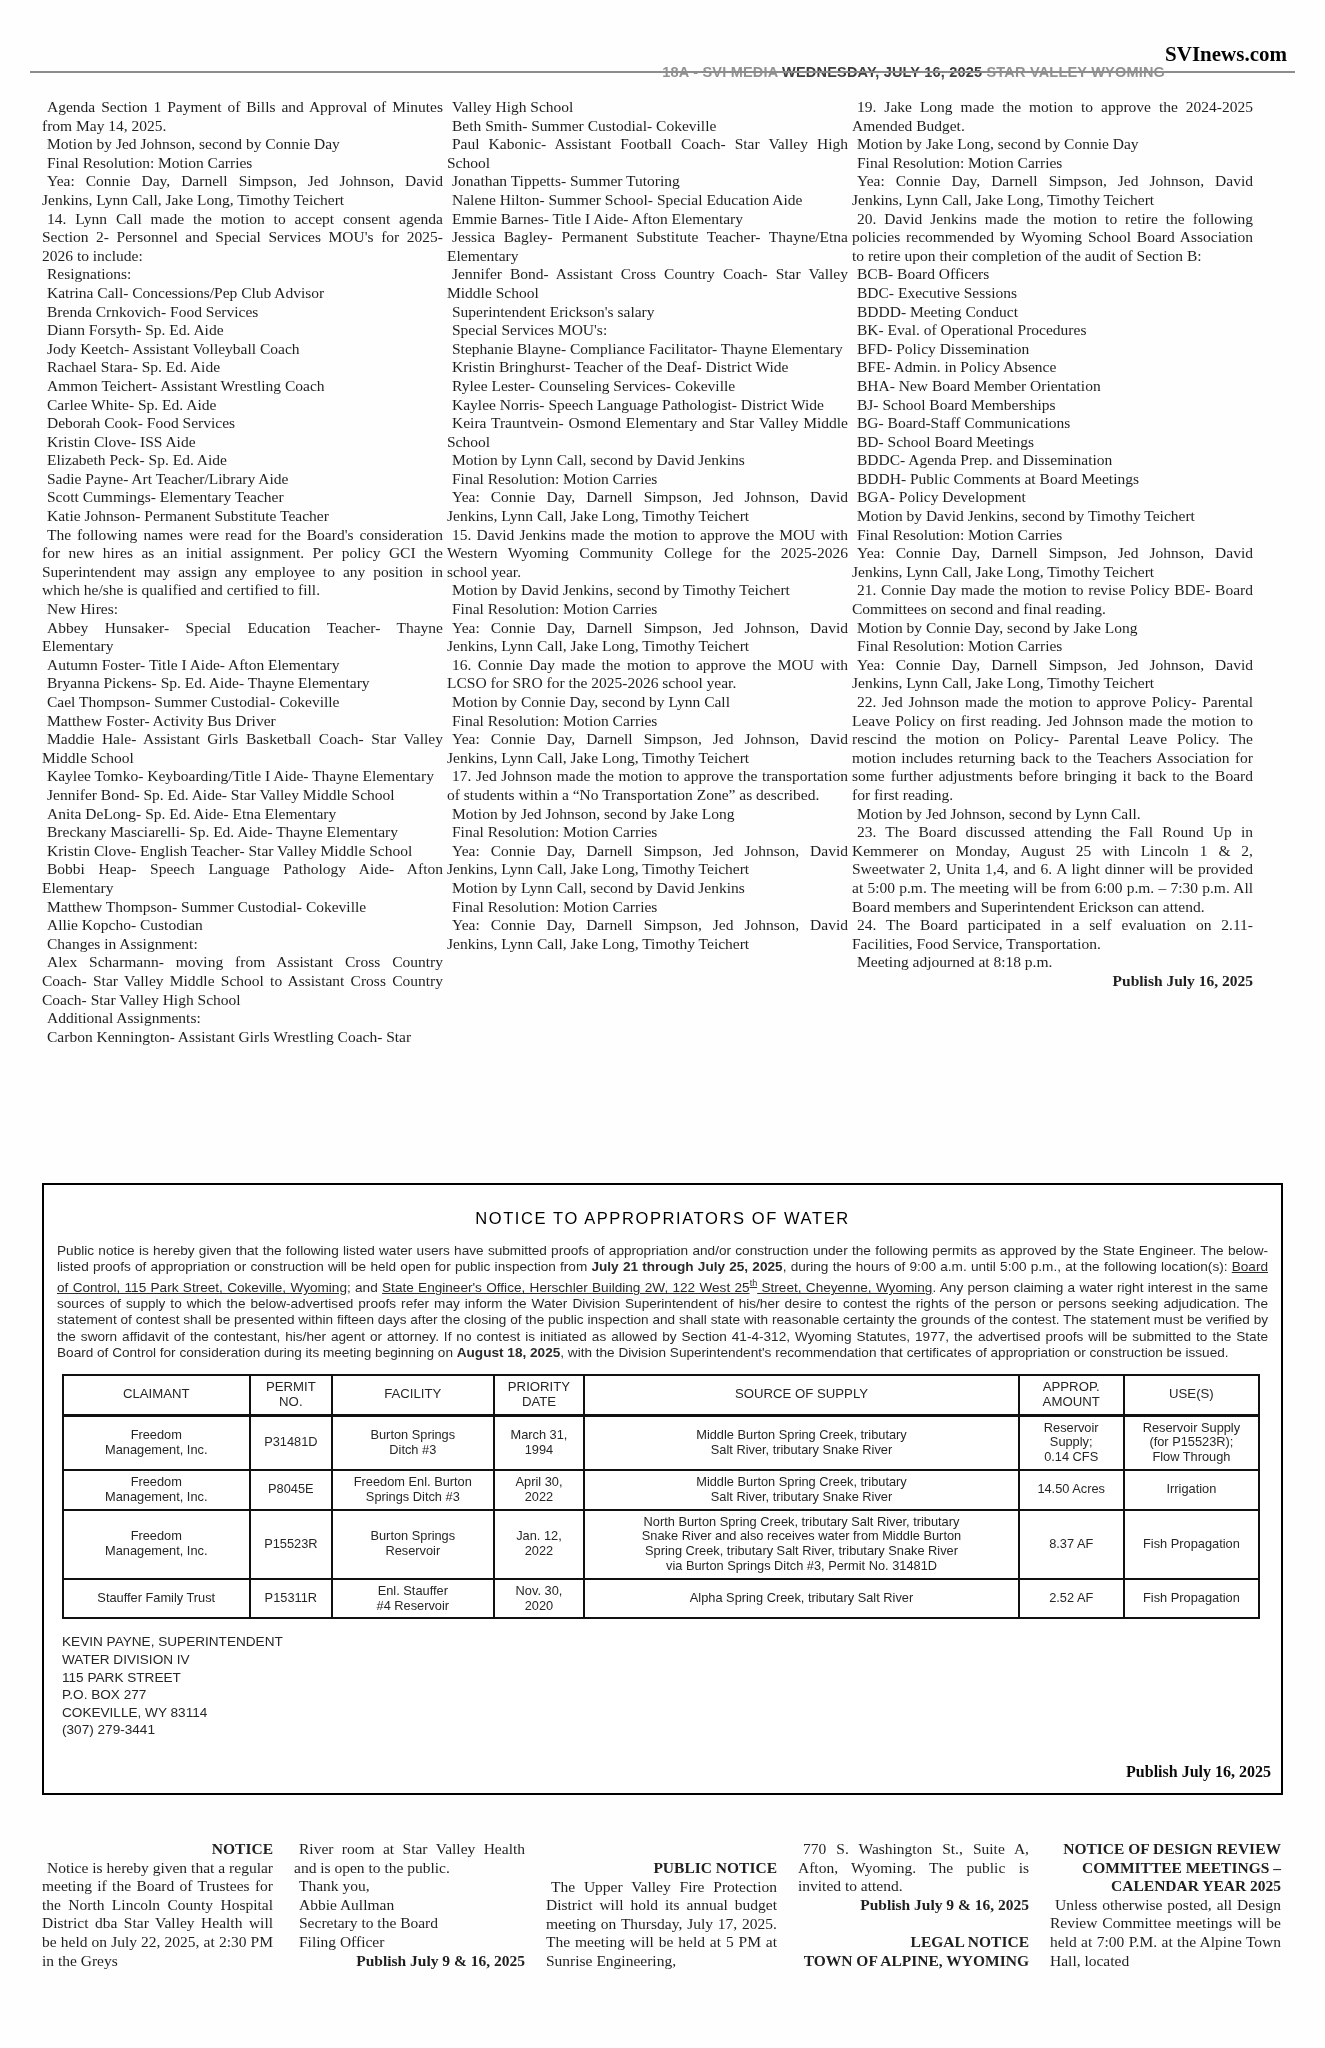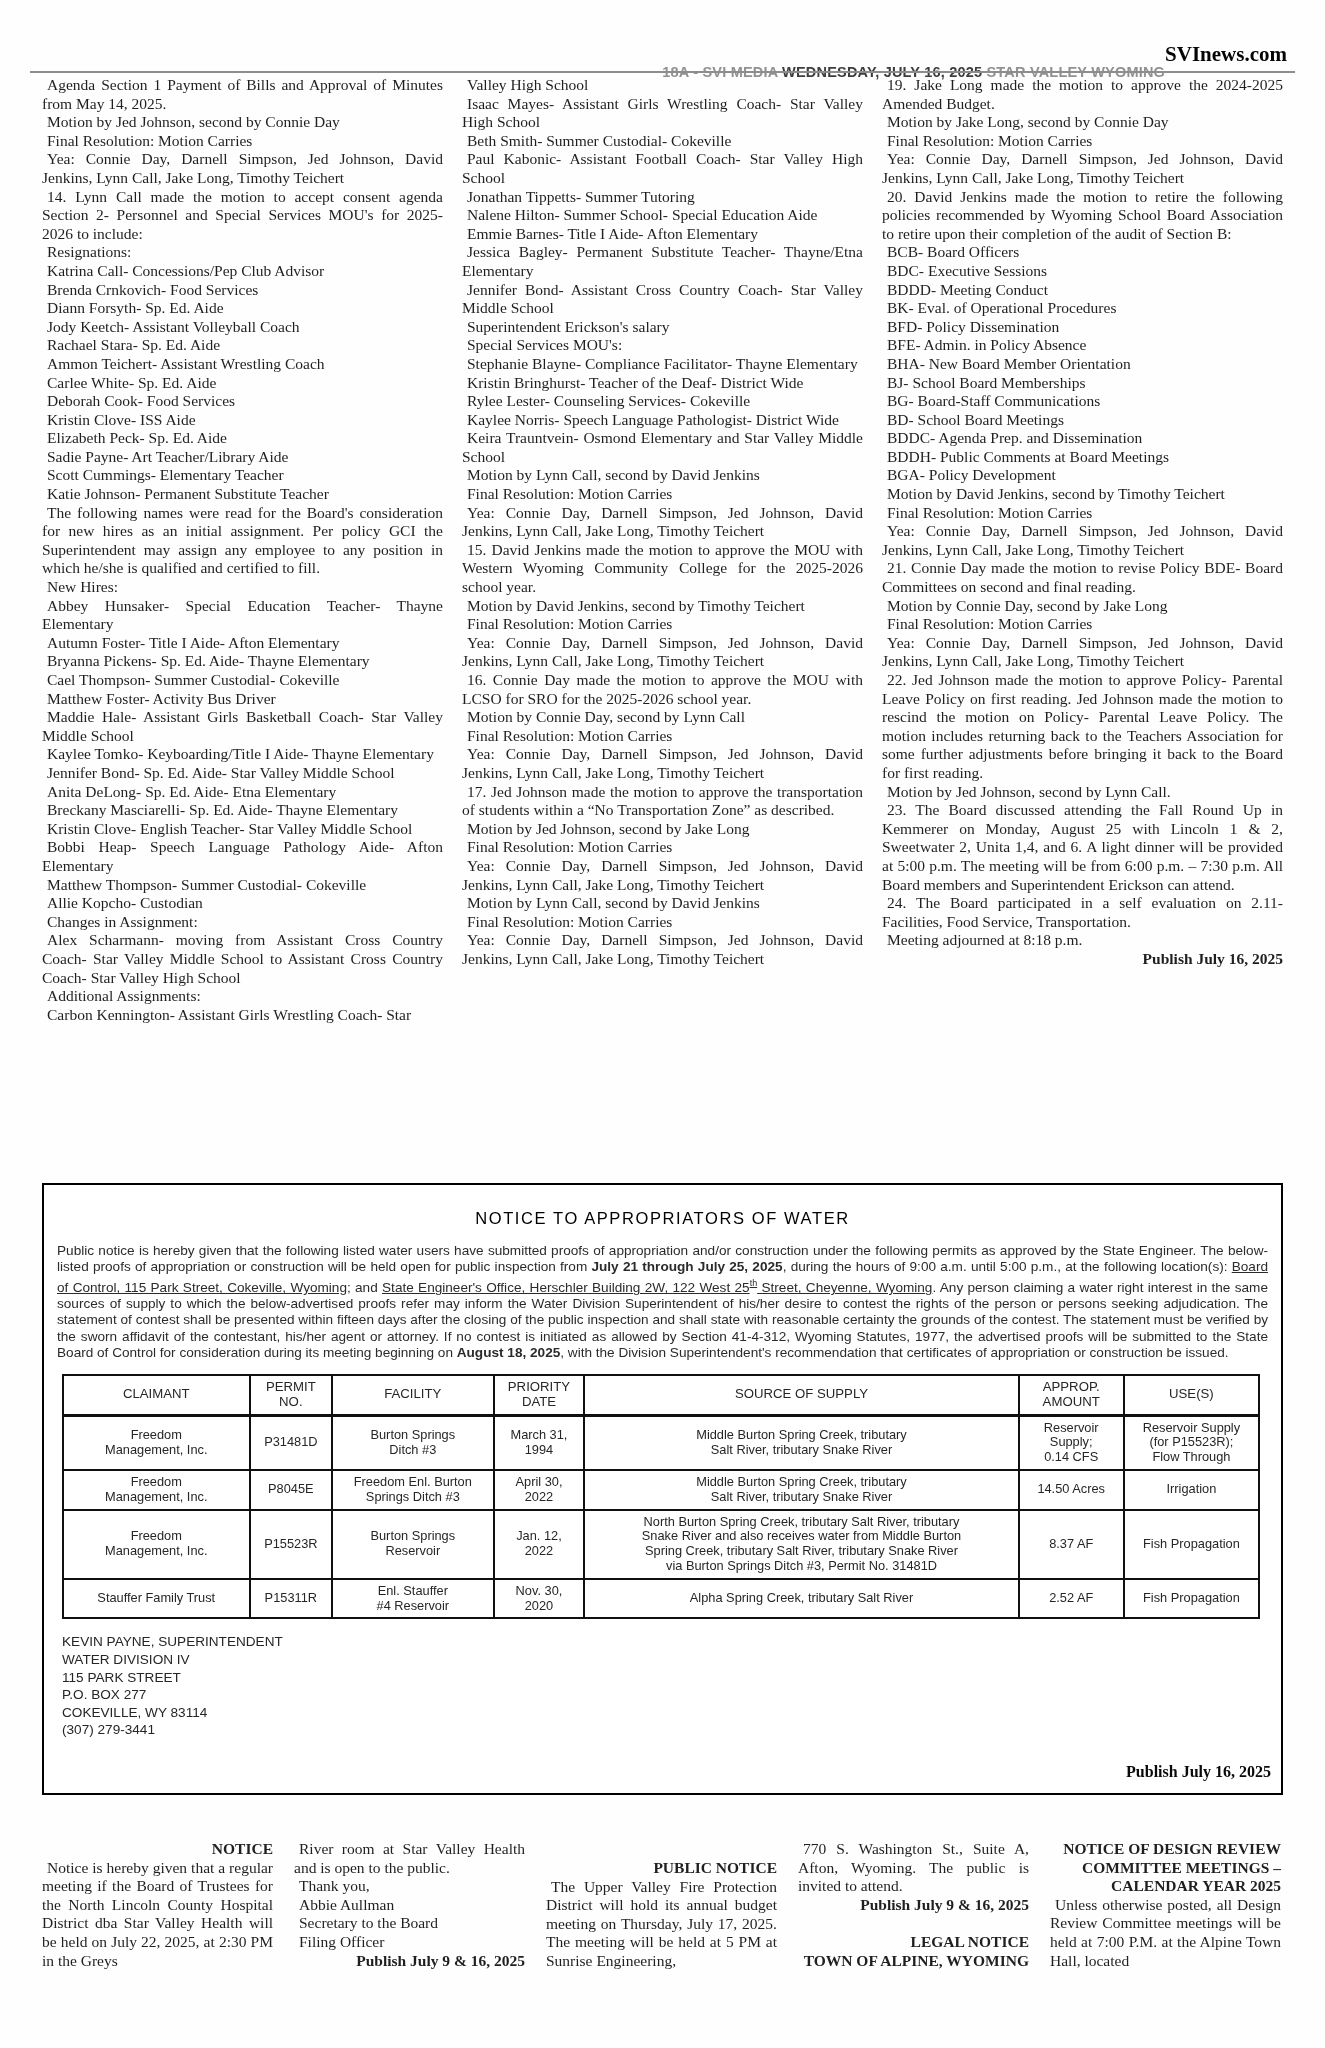--- a/index.html
+++ b/index.html
@@ -14,21 +14,21 @@
   .page { position: absolute; inset: 0; background: #fefefe; }
 
   
   .header { position: absolute; top: 42px; left: 42px; right: 38px; display: flex; justify-content: flex-end; align-items: baseline; }
   .header-left { font-family: "Liberation Sans", sans-serif; font-size: 14.5px; font-weight: bold; letter-spacing: .2px; color: #919191; white-space: pre; }
   .header-left .dark { color: #3d3d3d; }
   .masthead { font-family: "Liberation Serif", serif; font-size: 21px; font-weight: bold; color: #050505; }
   .header-rule { position: absolute; top: 71px; left: 30px; right: 30px; height: 2px; background: #8d8d8d; }
 
   
-  .minutes { position: absolute; top: 76px; left: 42px; width: 1241px; display: flex; gap: 19px; }
+  .minutes { position: absolute; top: 98px; left: 42px; width: 1241px; display: flex; gap: 4px; }
   .minutes .col { width: 401px; }
   .para { font-size: 15.5px; line-height: 18.6px; text-align: justify; text-indent: 5px; }
   .para.pub { font-weight: bold; text-align: right; text-indent: 0; }
   .para.head { font-weight: bold; text-align: right; text-indent: 0; }
   .para.gap-top { margin-top: 19px; }
 
   
   .water-box {
     position: absolute; top: 1183px; left: 42px; width: 1241px; height: 612px;
     border: 2px solid #000; background: #fff;
@@ -116,21 +116,20 @@
         <p class="para">Bobbi Heap- Speech Language Pathology Aide- Afton Elementary</p>
         <p class="para">Matthew Thompson- Summer Custodial- Cokeville</p>
         <p class="para">Allie Kopcho- Custodian</p>
         <p class="para">Changes in Assignment:</p>
         <p class="para">Alex Scharmann- moving from Assistant Cross Country Coach- Star Valley Middle School to  Assistant Cross Country Coach- Star Valley High School</p>
         <p class="para">Additional Assignments:</p>
         <p class="para">Carbon Kennington- Assistant Girls Wrestling Coach- Star</p>
       </div>
     <div class="col">
         <p class="para">Valley High School</p>
-        <p class="para">Isaac Mayes- Assistant Girls Wrestling Coach- Star Valley High School</p>
         <p class="para">Beth Smith- Summer Custodial- Cokeville</p>
         <p class="para">Paul Kabonic- Assistant Football Coach- Star Valley High School</p>
         <p class="para">Jonathan Tippetts- Summer Tutoring</p>
         <p class="para">Nalene Hilton- Summer School- Special Education Aide</p>
         <p class="para">Emmie Barnes- Title I Aide- Afton Elementary</p>
         <p class="para">Jessica Bagley- Permanent Substitute Teacher- Thayne/Etna Elementary</p>
         <p class="para">Jennifer Bond- Assistant Cross Country Coach- Star Valley Middle School</p>
         <p class="para">Superintendent Erickson's salary</p>
         <p class="para">Special Services MOU's:</p>
         <p class="para">Stephanie Blayne- Compliance Facilitator- Thayne Elementary</p>

